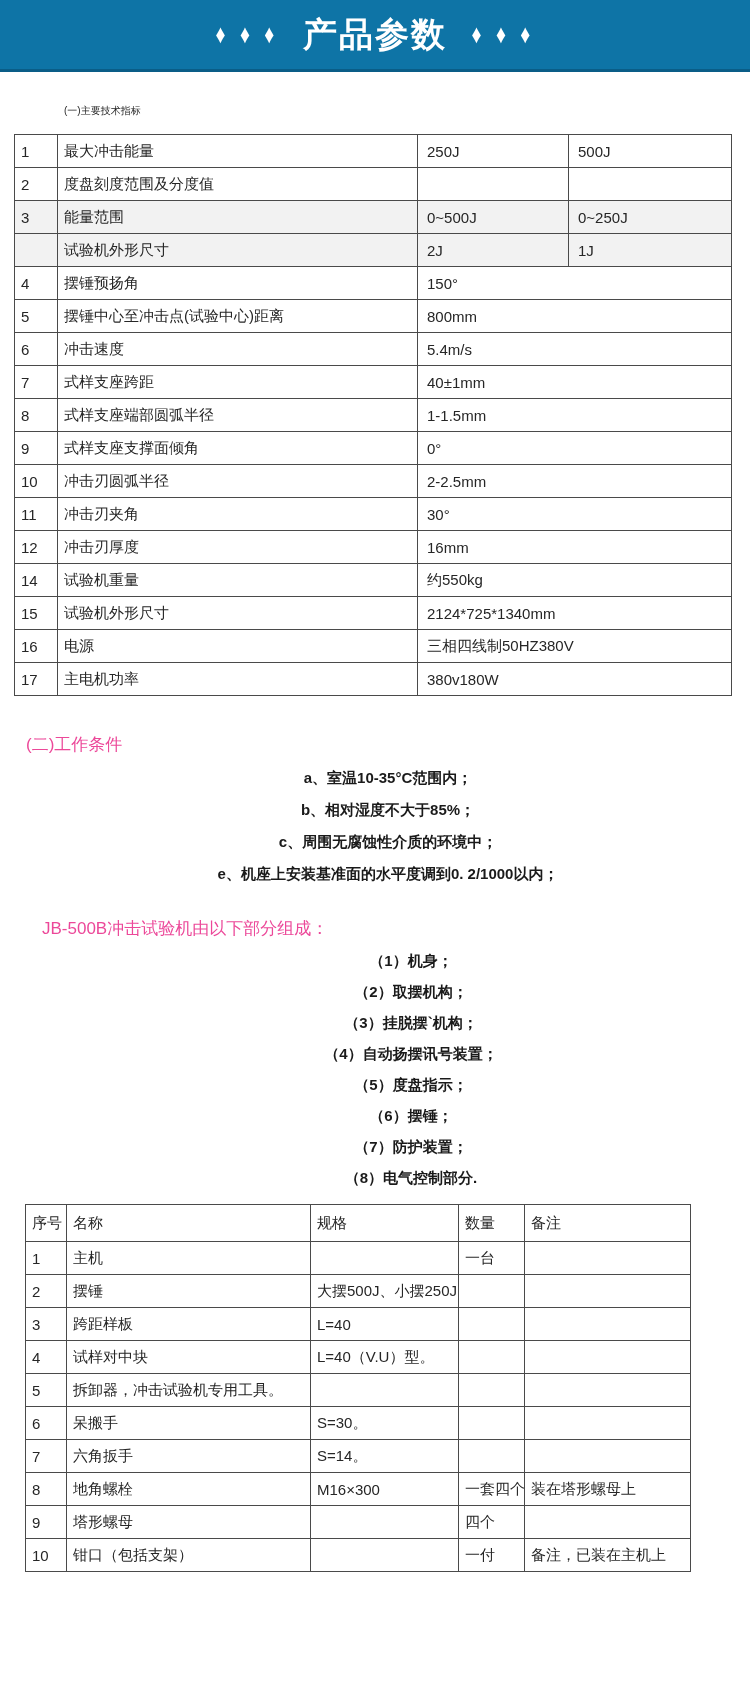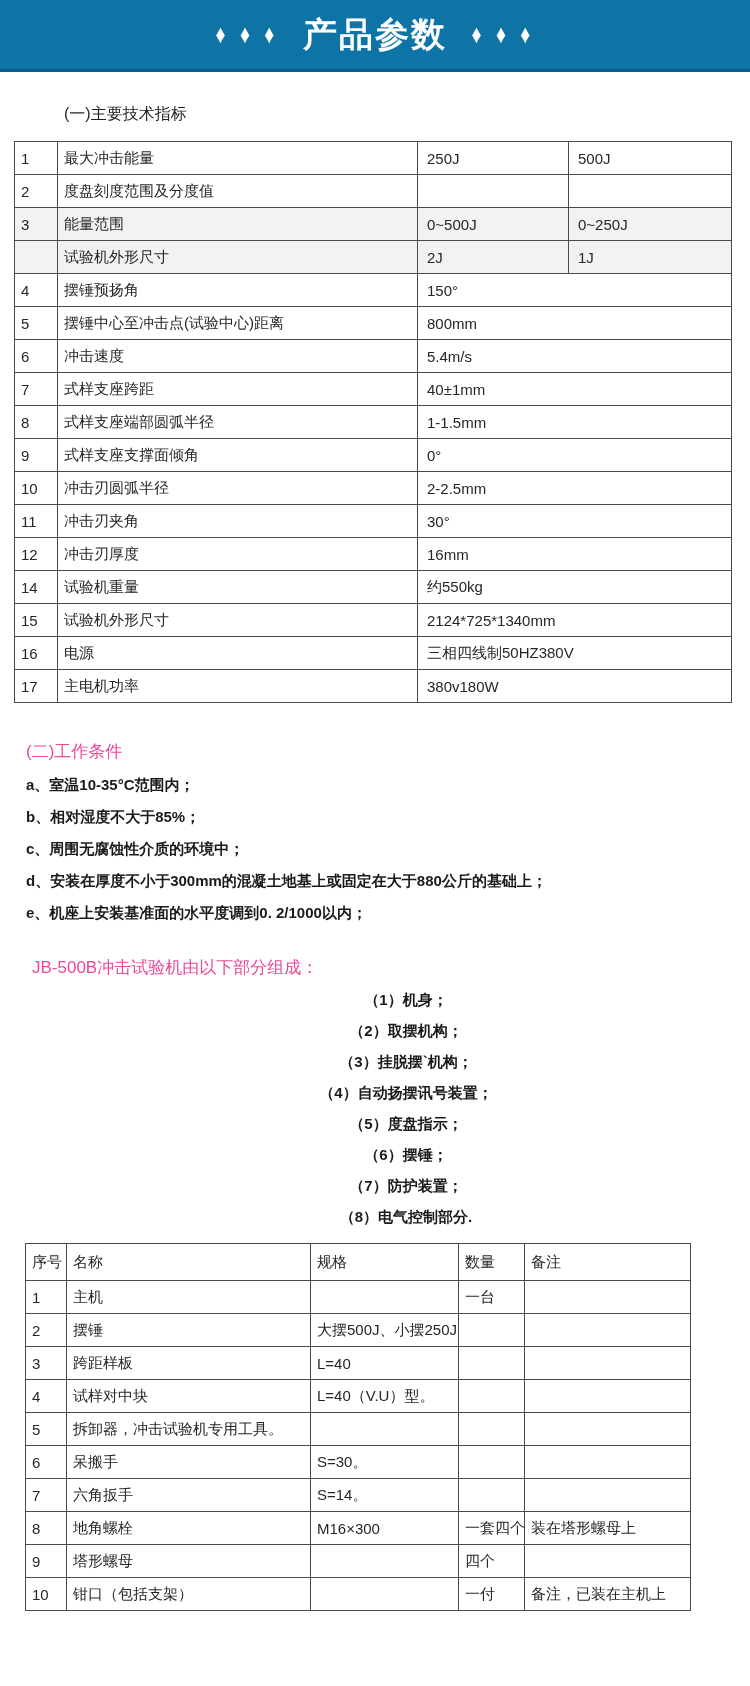--- a/index.html
+++ b/index.html
@@ -35,21 +35,21 @@
   }
   .banner .decor {
     font-size: 26px;
     letter-spacing: 6px;
     transform: scaleX(.75);
   }
 
   
   .sec1-heading {
     margin: 32px 0 0 64px;
-    font-size: 16px;
+    font-size: 10px;
     color: #1f1f1f;
   }
 
   table { border-collapse: collapse; table-layout: fixed; }
   td, th {
     border: 1px solid #4a4a4a;
     font-size: 15px;
     font-weight: normal;
     text-align: left;
     padding: 4px 6px;
@@ -78,23 +78,23 @@
   }
   .plain-list { list-style: none; }
   .plain-list li {
     font-size: 15px;
     font-weight: bold;
     color: #1a1a1a;
     line-height: 21px;
     margin-top: 11px;
     white-space: nowrap;
   }
-  .conditions .plain-list { margin-top: 11px; }
-
-  .composition { margin: 34px 0 0 32px; }
+  .conditions .plain-list { margin-top: 11px; text-align: center; }
+
+  .composition { margin: 34px 0 0 42px; }
   .composition .plain-list { margin-top: 10px; padding-left: 30px; }
   .composition .plain-list li { margin-top: 10px; text-align: center; }
 
   
   .parts-table { margin: 16px 0 0 25px; width: 665px; }
   .parts-table th { height: 37px; font-weight: normal; padding-left: 6px; }
   .parts-table td { height: 33px; }
   .parts-table .col-p-no     { width: 41px;  }
   .parts-table .col-p-name   { width: 244px; }
   .parts-table .col-p-spec   { width: 148px; }
@@ -215,21 +215,20 @@
         </tr>
       </tbody>
   </table>
 
   <section class="conditions">
     <div class="bold-heading">(二)工作条件</div>
     <ul class="plain-list" id="conditions-list">
         <li>a、室温10-35°C范围内；</li>
         <li>b、相对湿度不大于85%；</li>
         <li>c、周围无腐蚀性介质的环境中；</li>
-        <li>d、安装在厚度不小于300mm的混凝土地基上或固定在大于880公斤的基础上；</li>
         <li>e、机座上安装基准面的水平度调到0. 2/1000以内；</li>
       </ul>
   </section>
 
   <section class="composition">
     <div class="bold-heading">JB-500B冲击试验机由以下部分组成：</div>
     <ul class="plain-list" id="composition-list">
         <li>（1）机身；</li>
         <li>（2）取摆机构；</li>
         <li>（3）挂脱摆`机构；</li>

